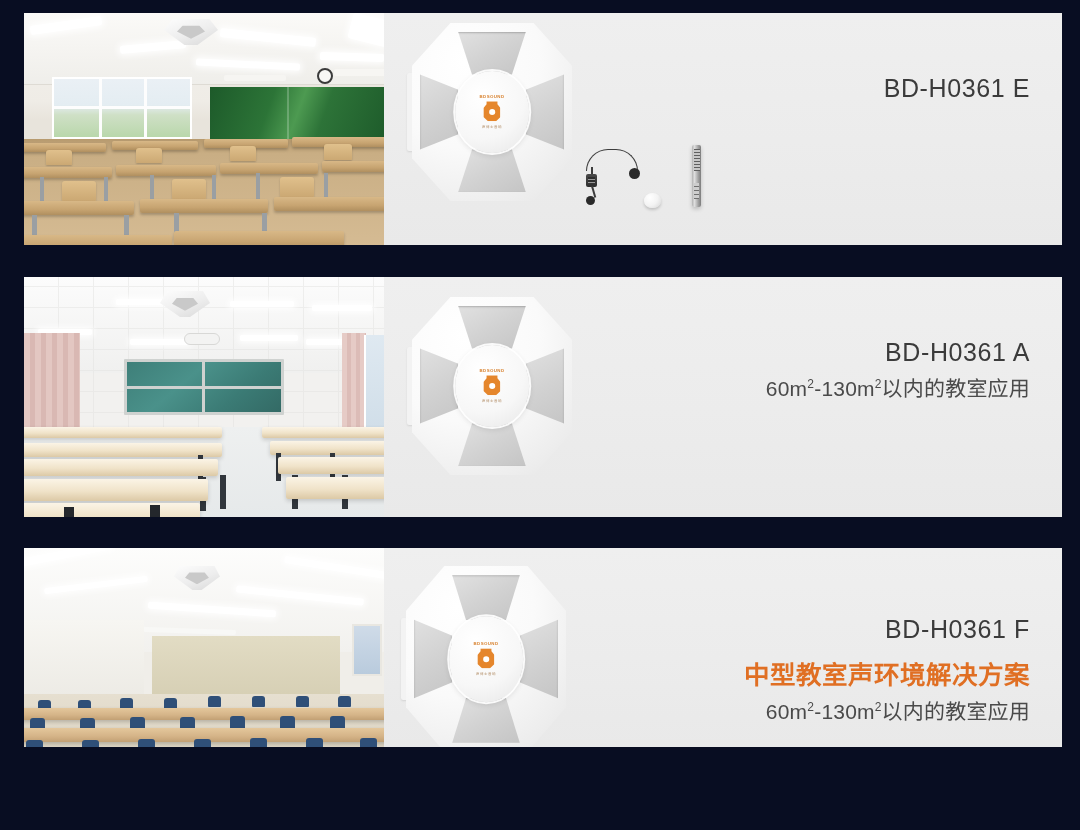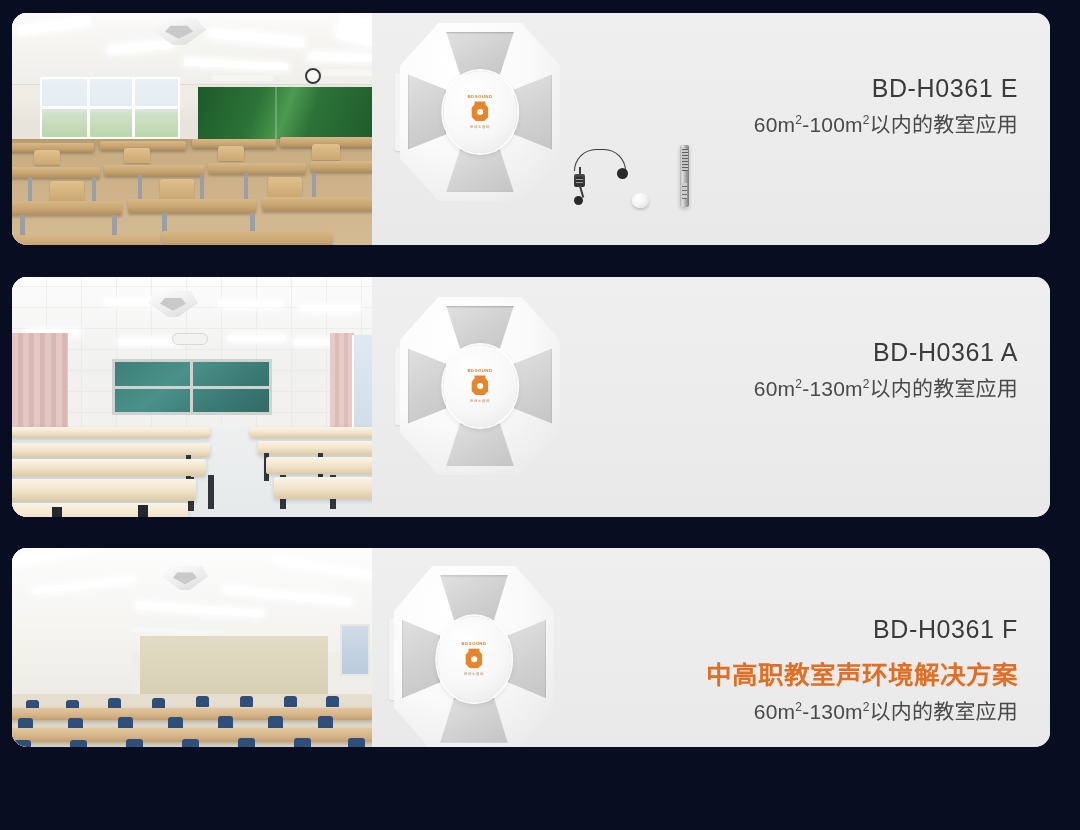--- a/index.html
+++ b/index.html
@@ -16,26 +16,25 @@
   #page {
     position: relative;
     width: 1080px;
     height: 830px;
     background: #080d22;
   }
 
   
   .card {
     position: absolute;
-    left: 12px;
+    left: 24px;
     width: 1038px;
     background: #eeeeee;
     display: flex;
     overflow: hidden;
-    border-radius: 15px;
   }
   .card-1 { top: 13px;  height: 232px; }
   .card-2 { top: 277px; height: 240px; }
   .card-3 { top: 548px; height: 199px; }
 
   
   .photo {
     position: relative;
     width: 360px;
     flex: 0 0 360px;
@@ -435,21 +434,20 @@
             <div class="hs-boom"></div>
           <div class="hs-capsule"></div>
             <div class="hs-ear"></div>
         </div>
         <div class="puck" style="left:64px;top:52px"></div>
         <div class="handmic" style="left:112px;top:4px"></div>
       </div>
 
       <div class="textblock tb-1">
         <div class="model">BD-H0361 E</div>
-        <div class="subline"><span>60m</span><sup>2</sup><span>-100m</span><sup>2</sup><span>以内的教室应用</span></div>
       </div>
     </div>
   </div>
 
   <div class="card card-2">
 
     <div class="photo">
       <div class="p2-bg"></div>
       <div class="p2-ceil"></div>
       <div class="p2-grid"></div>
@@ -582,19 +580,19 @@
           <div class="spk-ring">
             <div class="spk-brand">BDSOUND</div>
             <div class="spk-logo"></div>
             <div class="spk-sub">声博士音响</div>
           </div>
         </div>
       </div>
 
       <div class="textblock tb-3">
         <div class="model">BD-H0361 F</div>
-        <div class="headline">中高职教室声环境解决方案</div>
+        <div class="headline">中型教室声环境解决方案</div>
         <div class="subline"><span>60m</span><sup>2</sup><span>-130m</span><sup>2</sup><span>以内的教室应用</span></div>
       </div>
     </div>
   </div>
 
 </div>
 
 </body></html>

